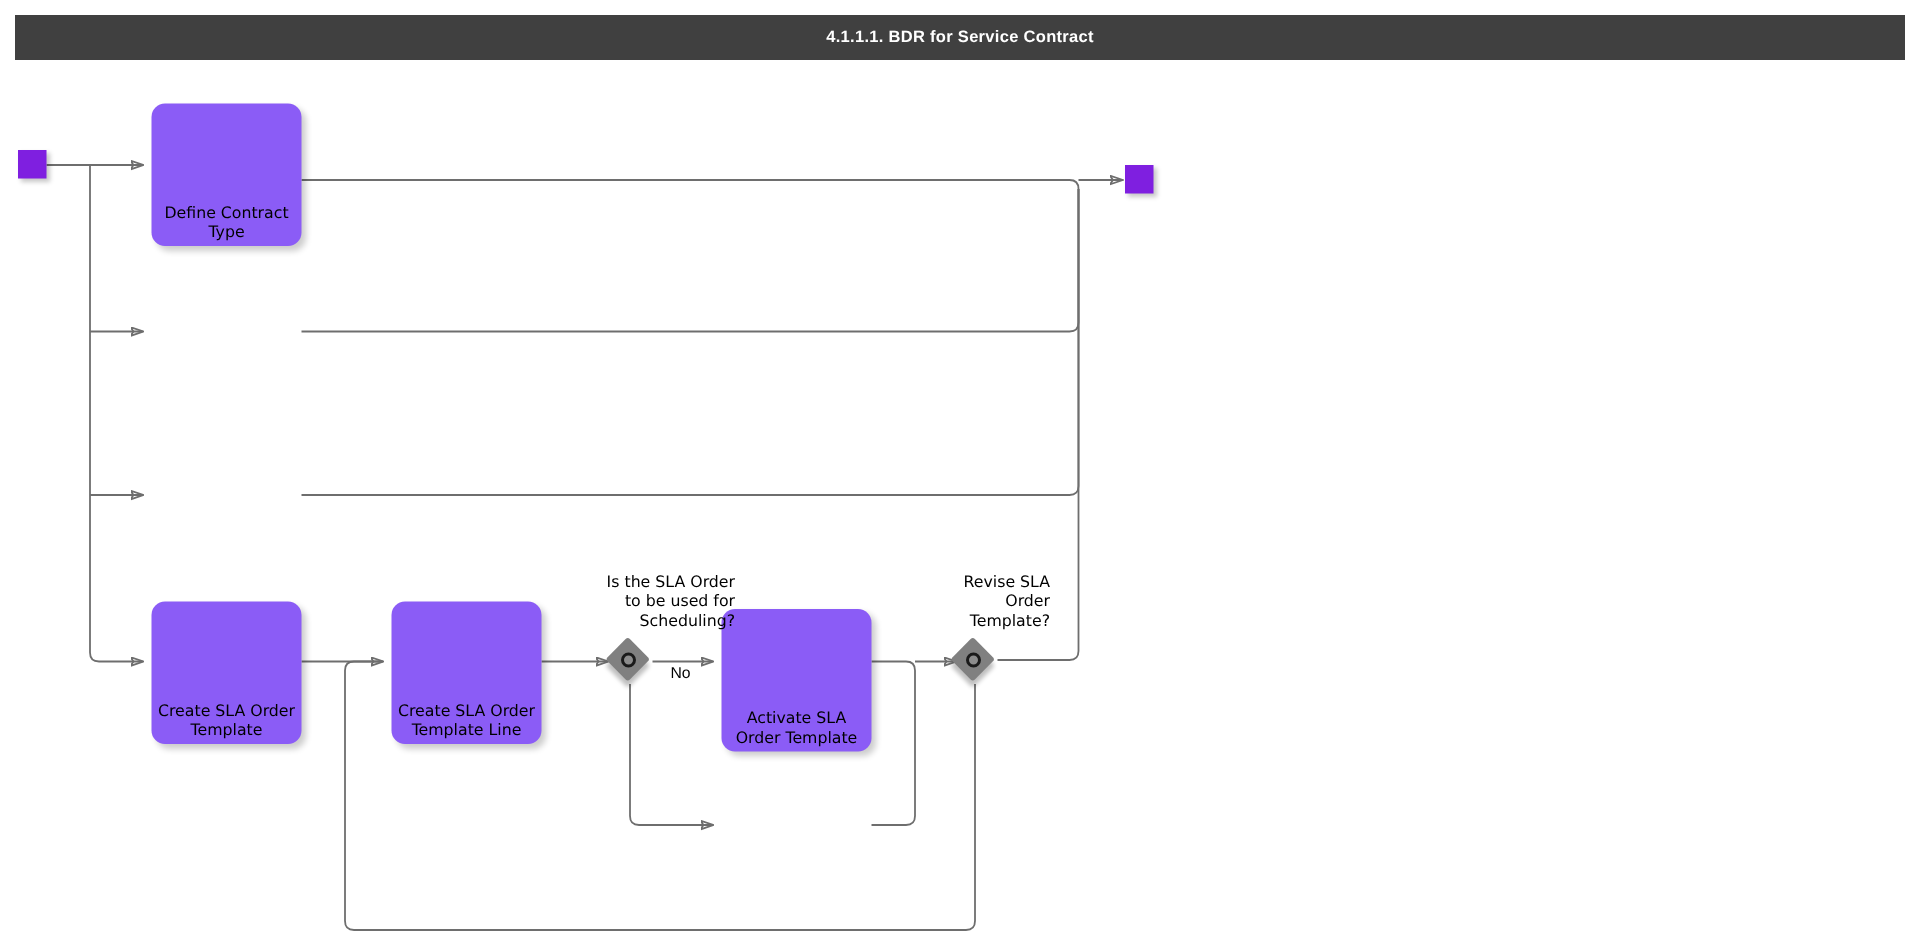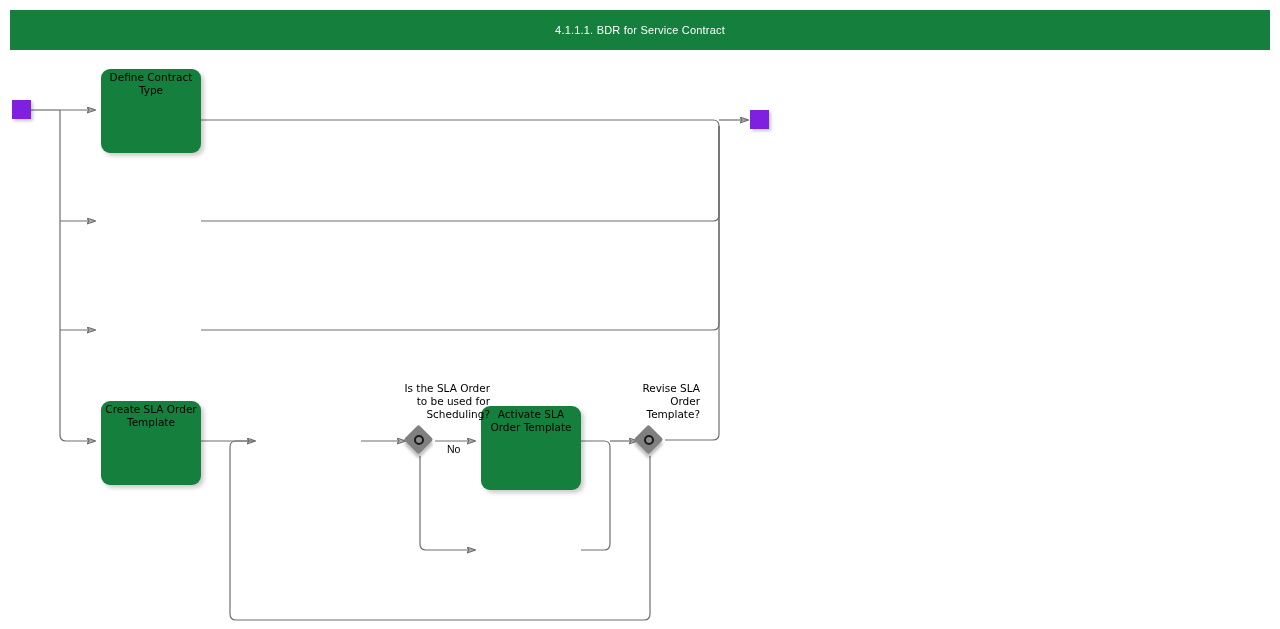--- a/index.html
+++ b/index.html
@@ -15,51 +15,51 @@
     background: #ffffff;
     overflow: hidden;
   }
 
   
   .title-bar {
     position: absolute;
     left: 10px;
     top: 10px;
     width: 1260px;
-    height: 40px;
-    background: #15803d;
+    height: 30px;
+    background: #404040;
     color: #ffffff;
     font-size: 11px;
-    font-weight: normal;
+    font-weight: bold;
     font-family: "Liberation Sans", sans-serif;
     display: flex;
     align-items: center;
     justify-content: center;
     letter-spacing: 0.2px;
   }
 
   
   .event {
     position: absolute;
     width: 19px;
     height: 19px;
     background: #7F1FE0;
     box-shadow: 2px 2px 3px rgba(0,0,0,0.22);
   }
 
   
   .task {
     position: absolute;
     width: 100px;
-    height: 84px;
-    background: #15803d;
+    height: 95px;
+    background: #8b5cf6;
     border-radius: 9px;
     box-shadow: 3px 3px 4px rgba(0,0,0,0.20);
     display: flex;
-    align-items: flex-start;
+    align-items: flex-end;
     justify-content: center;
     text-align: center;
     box-sizing: border-box;
     padding: 2px 4px;
   }
   .task span {
     font-size: 10.5px;
     line-height: 13px;
     color: #000000;
     font-family: "DejaVu Sans", sans-serif;
@@ -183,20 +183,25 @@
 Type</span>
   </div>
 
 
 
   <div class="task" style="left:101px; top:401px;">
     <span>Create SLA
 Order Template</span>
   </div>
 
+  <div class="task" style="left:261px; top:401px;">
+    <span>Create SLA
+Order Template
+Line</span>
+  </div>
 
   <div class="task" style="left:481px; top:406px;">
     <span>Activate SLA
 Order Template</span>
   </div>
 
 
   <div class="gw-label" style="left:350px; top:382px; width:140px;">Is the SLA Order
 to be used for
 Scheduling?</div>

